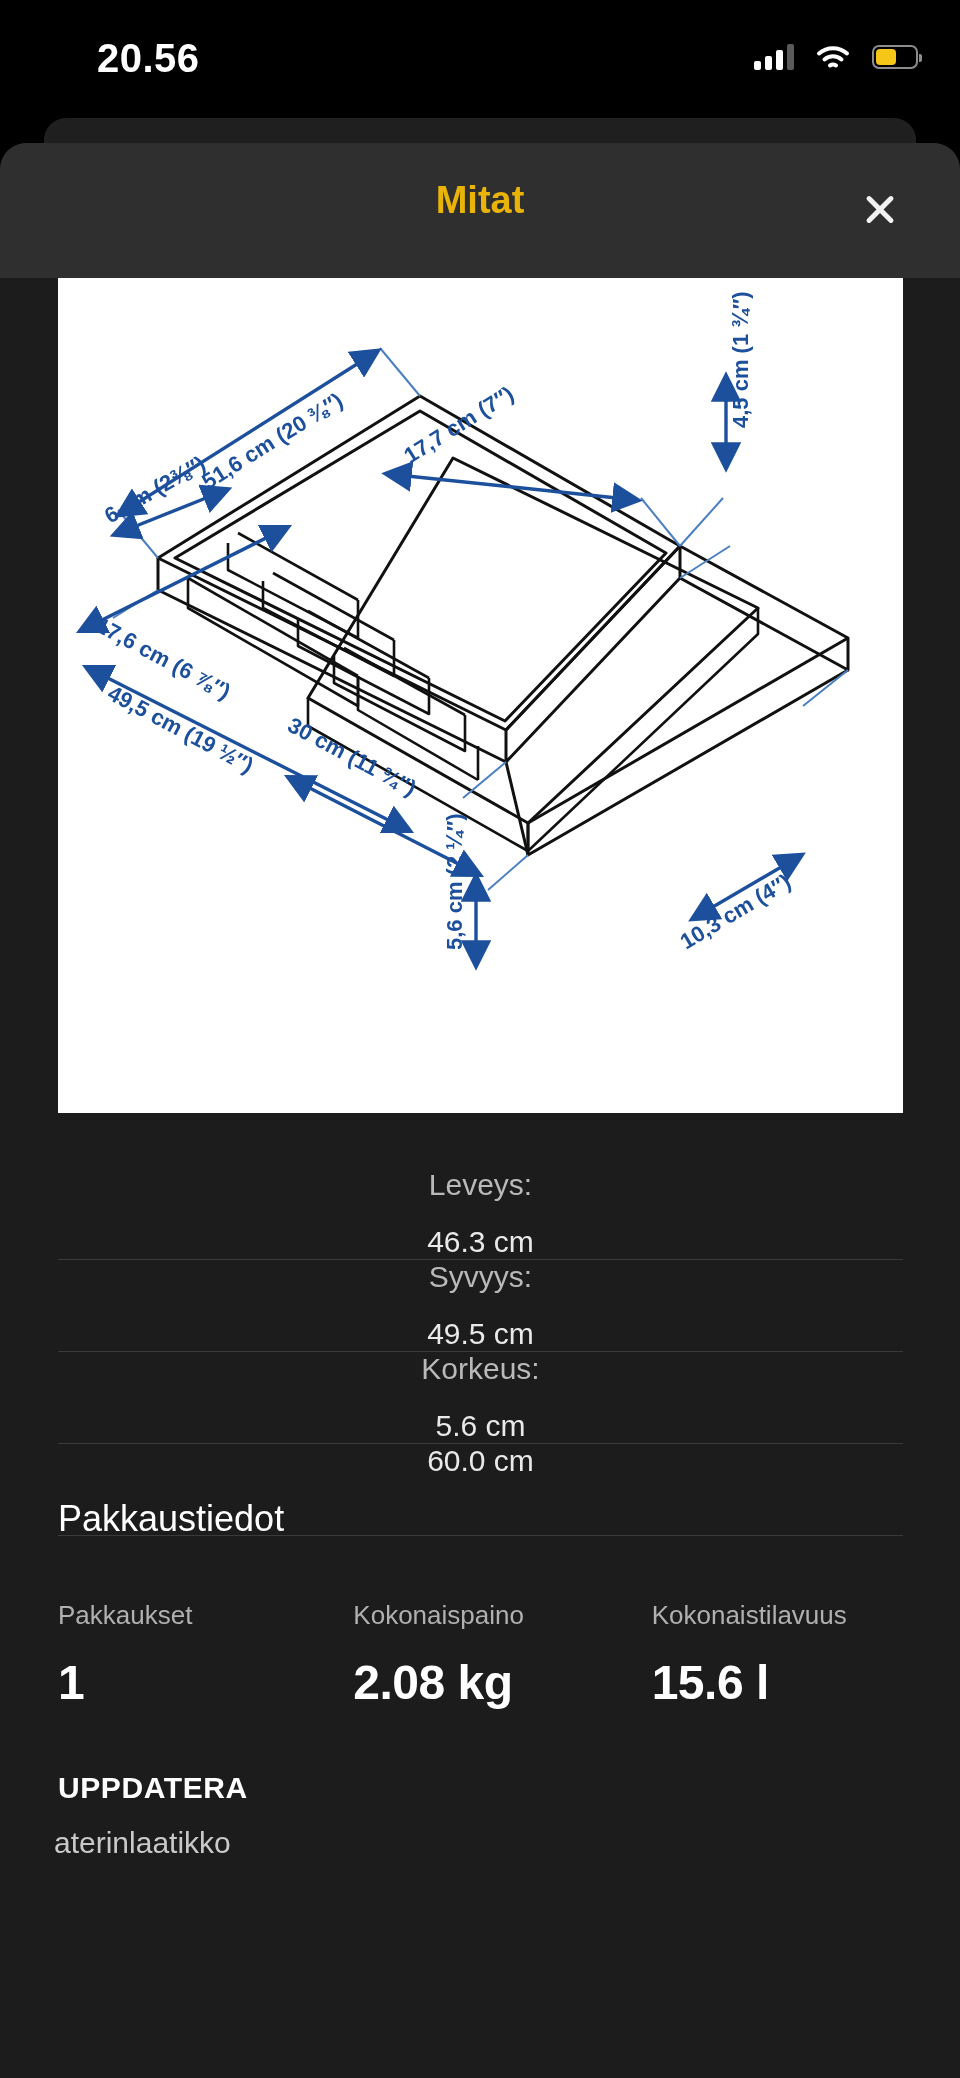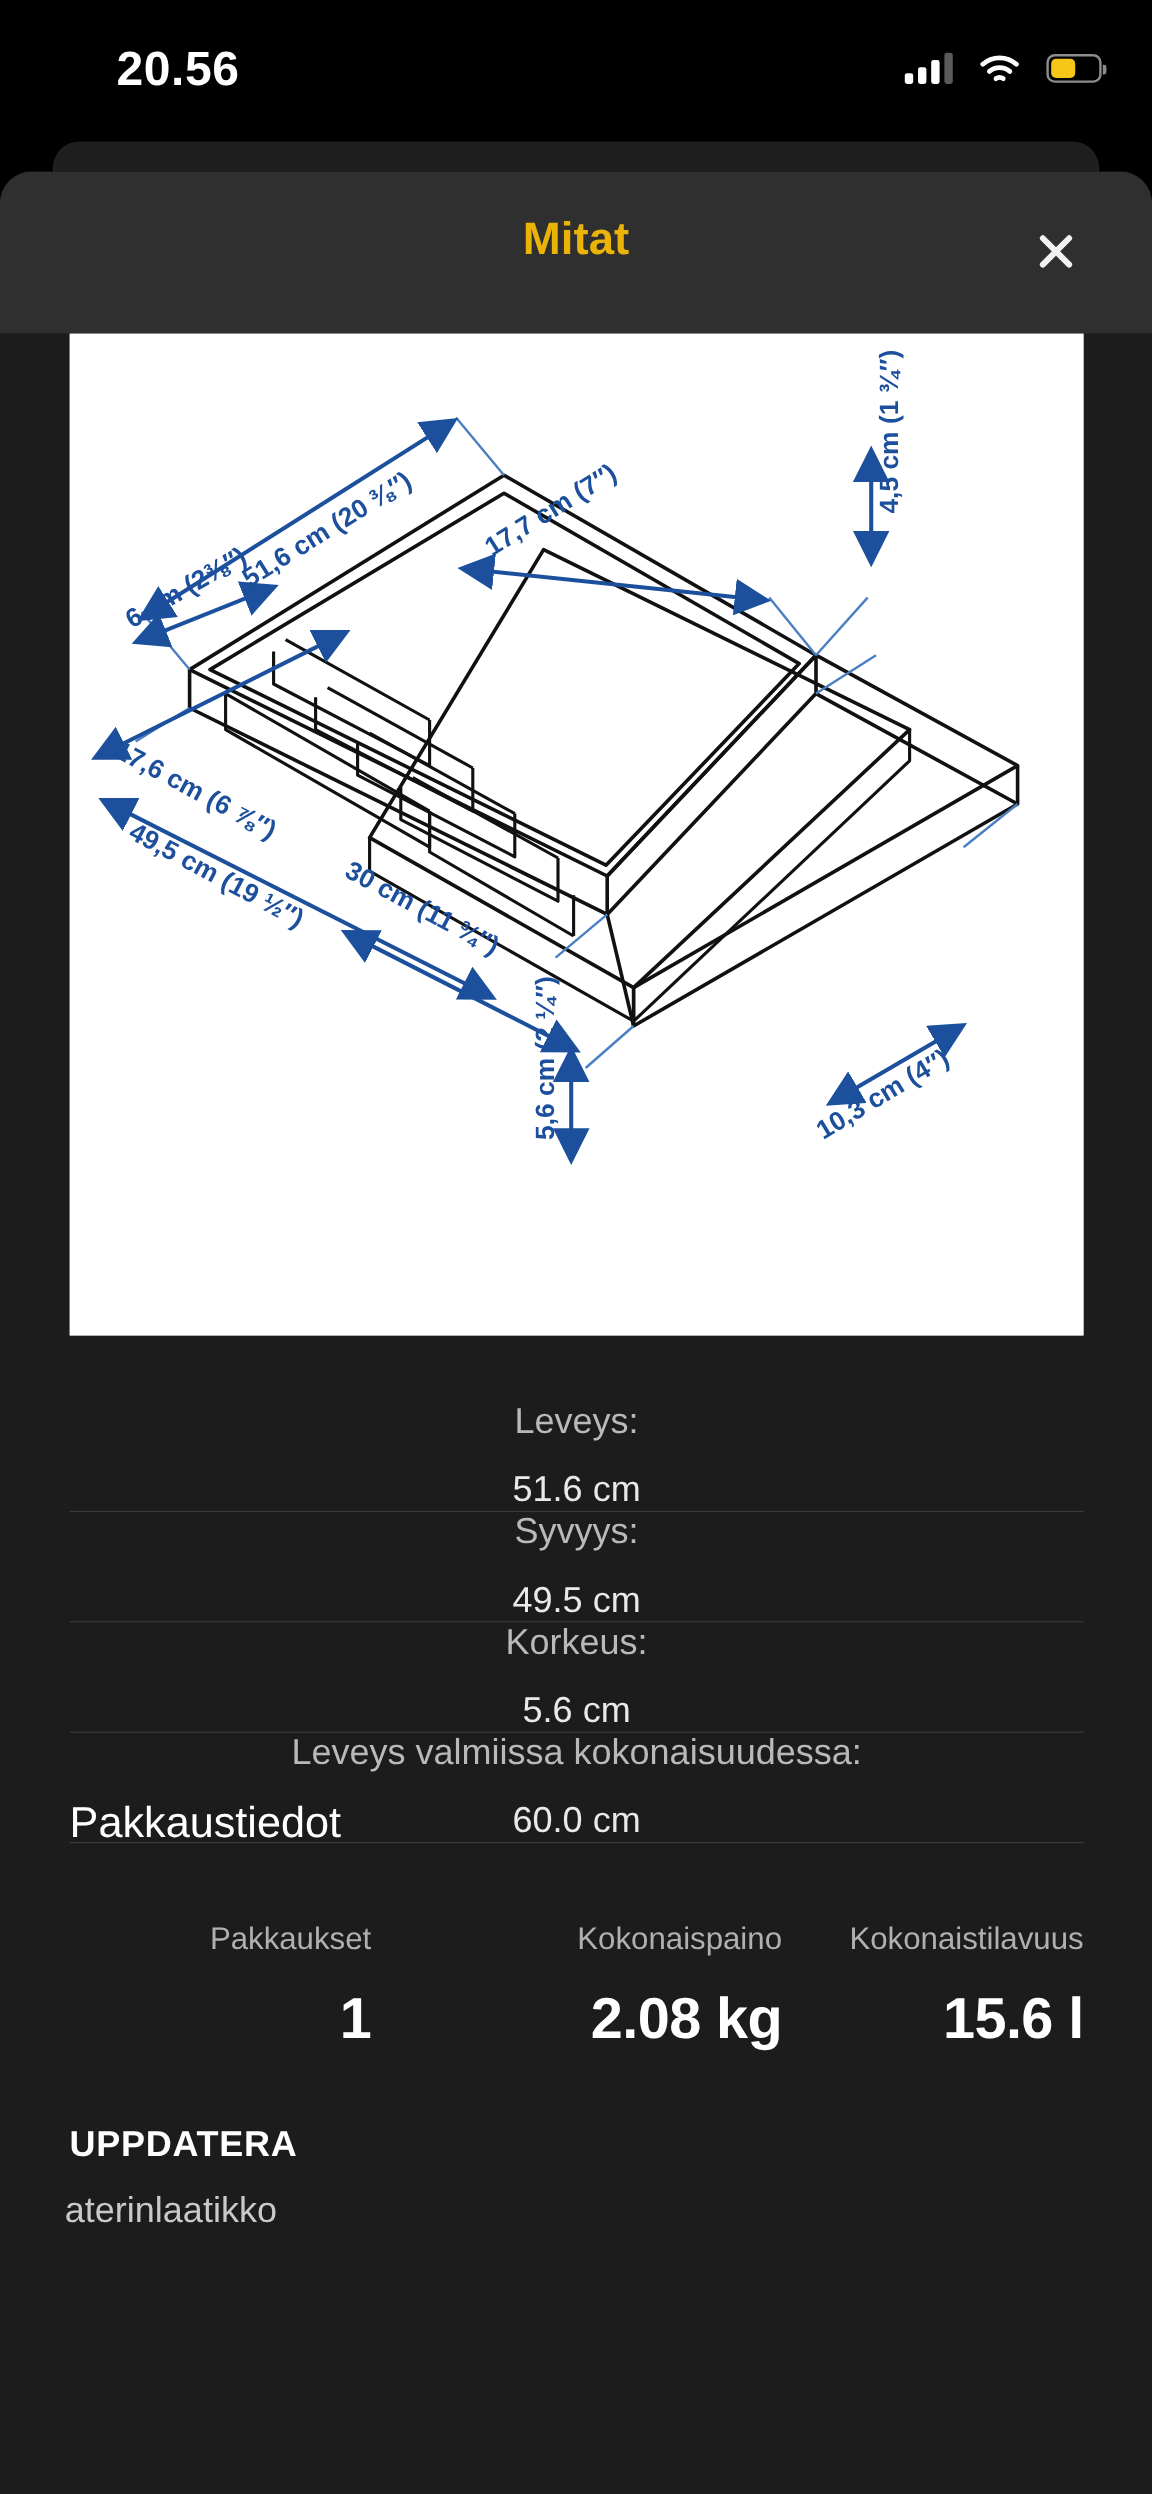--- a/index.html
+++ b/index.html
@@ -94,21 +94,20 @@
   .spec-value { color:#e9e9e9; font-size:30px; }
 
   
   .pack-title {
     position:absolute; left:58px; top:1220px;
     color:#fff; font-size:36px; font-weight:400;
   }
   .pack-grid {
     position:absolute; left:58px; top:1322px; width:845px;
     display:flex;
-    text-align:right;
   }
   .pack-cell { width:278px; }
   .pack-cell:nth-child(2){ width:330px;margin-left:44px; }
   .pack-cap { color:#b0b0b0; font-size:26px; margin-bottom:24px; }
   .pack-val { color:#fff; font-size:48px; font-weight:700; letter-spacing:-.5px; }
 
   
   .prod-brand {
     position:absolute; left:58px; top:1493px;
     color:#fff; font-size:30px; font-weight:700; letter-spacing:.6px;
@@ -251,32 +250,31 @@
             <text x="228" y="452" transform="rotate(28 228 452)">30 cm (11 ¾″)</text>
             <text x="404" y="672" transform="rotate(-90 404 672)">5,6 cm (2 ¼″)</text>
             <text x="628" y="672" transform="rotate(-31 628 672)">10,3 cm (4″)</text>
           </g>
         </svg>
       </div>
 
       <div class="specs">
         <div class="spec-row">
           <span class="spec-label">Leveys:</span>
-          <span class="spec-value">51.6 cm</span>
+          <span class="spec-value">46.3 cm</span>
         </div>
         <div class="spec-row">
           <span class="spec-label">Syvyys:</span>
           <span class="spec-value">49.5 cm</span>
         </div>
         <div class="spec-row">
           <span class="spec-label">Korkeus:</span>
           <span class="spec-value">5.6 cm</span>
         </div>
         <div class="spec-row">
-          <span class="spec-label">Leveys valmiissa kokonaisuudessa:</span>
           <span class="spec-value">60.0 cm</span>
         </div>
       </div>
 
       <div class="pack-title">Pakkaustiedot</div>
       <div class="pack-grid">
         <div class="pack-cell">
           <div class="pack-cap">Pakkaukset</div>
           <div class="pack-val">1</div>
         </div>

